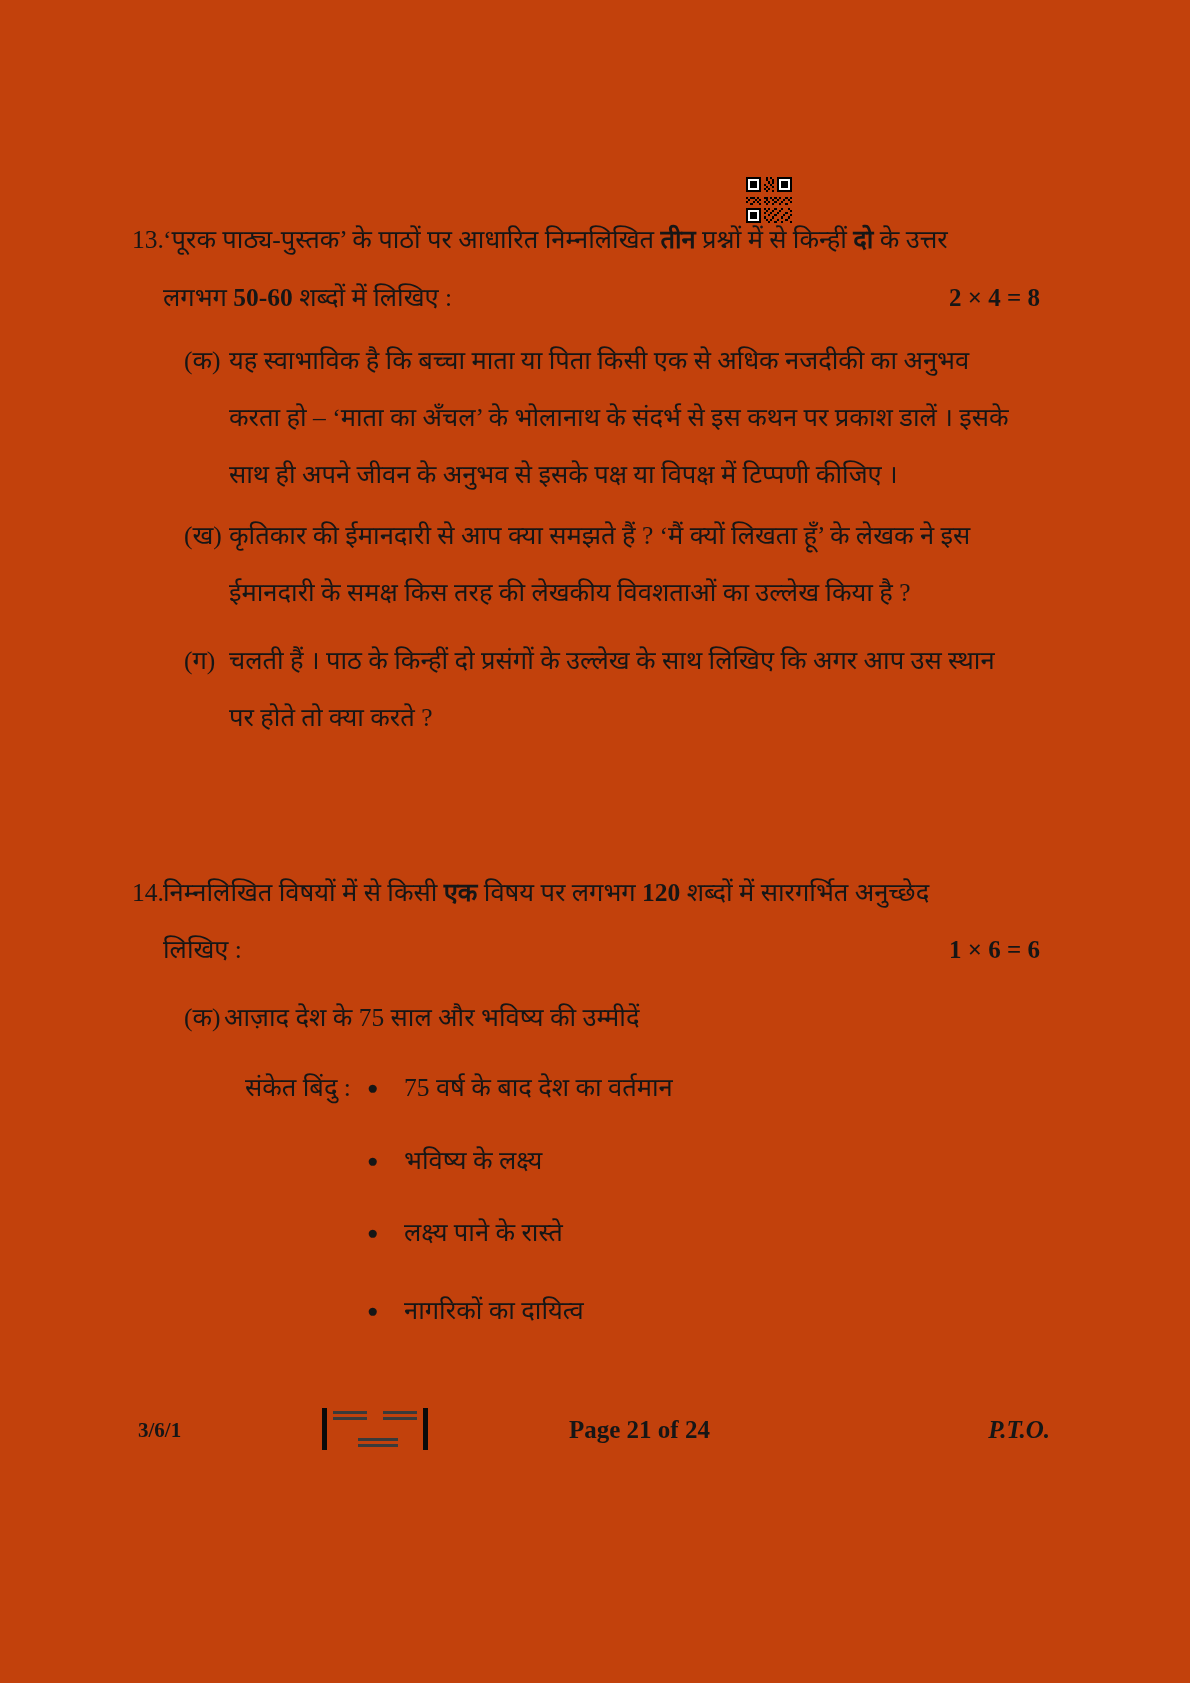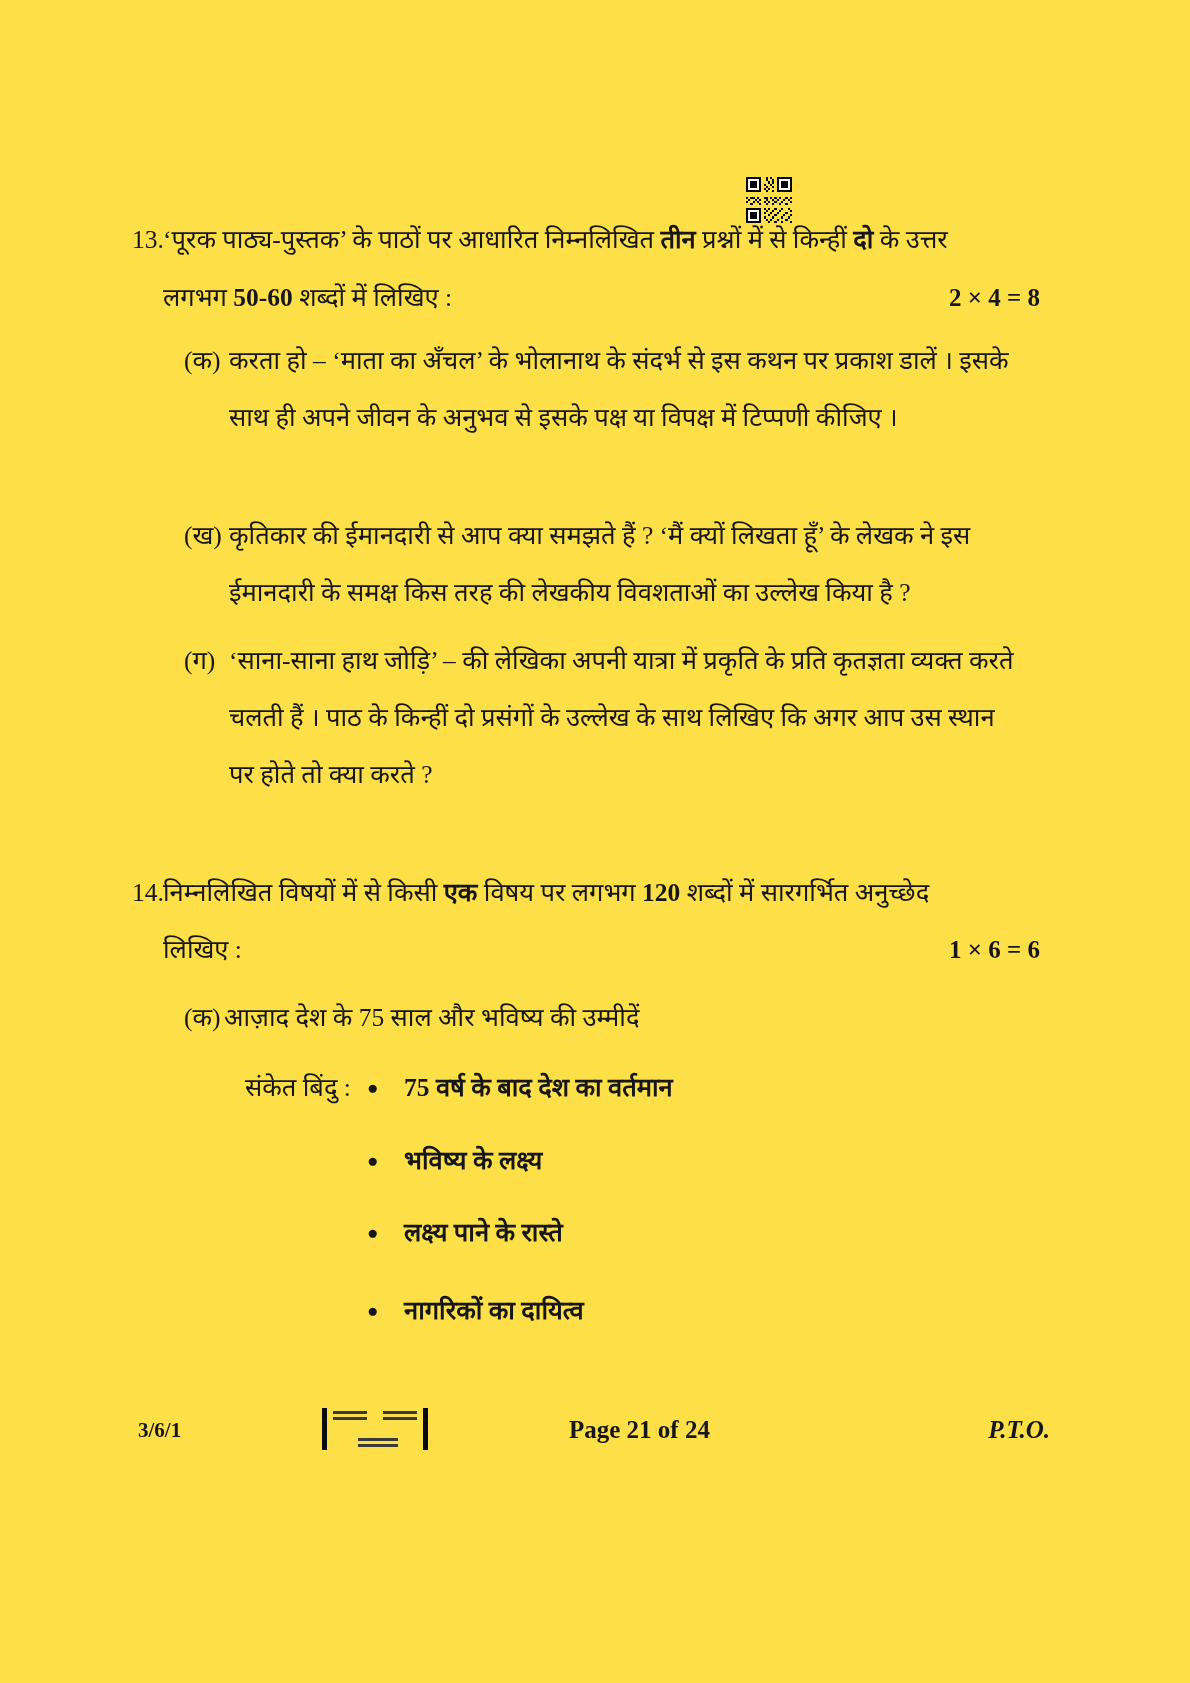--- a/index.html
+++ b/index.html
@@ -1,35 +1,35 @@
 <!DOCTYPE html>
 <html><head>
 <meta charset="utf-8">
 <style>
   html,body{margin:0;padding:0;background:#e8e8e8;}
   .page{
     position:relative;
     width:1190px;height:1683px;
     margin:0 auto;
-    background:#fde047;
+    background:#c2410c;
     font-family:"Liberation Serif","DejaVu Serif",serif;
     color:#161616;
     overflow:hidden;
   }
   .nline{position:absolute;white-space:nowrap;font-size:25.5px;line-height:36px;}
   .qnum{font-weight:normal;}
   .marks{position:absolute;right:150px;white-space:nowrap;font-weight:bold;font-size:25px;line-height:36px;margin-left:25px;}
   b{font-weight:bold;}
   .item{position:absolute;left:0;width:100%;}
   .ilabel{position:absolute;left:184px;white-space:nowrap;font-size:25.5px;line-height:57px;}
   .itext{position:absolute;left:229px;}
   .tline{white-space:nowrap;font-size:25.5px;line-height:57px;}
   .hint-label{position:absolute;left:245px;white-space:nowrap;font-size:25.5px;line-height:36px;}
   .bullet-dot{position:absolute;left:367px;white-space:nowrap;font-size:19px;line-height:36px;}
-  .bullet-text{position:absolute;left:404px;white-space:nowrap;font-size:25.5px;line-height:36px;font-weight:bold;}
+  .bullet-text{position:absolute;left:404px;white-space:nowrap;font-size:25.5px;line-height:36px;}
   .topic-label{position:absolute;left:184px;white-space:nowrap;font-size:25.5px;line-height:36px;}
   .topic-text{position:absolute;left:224px;white-space:nowrap;font-size:25.5px;line-height:36px;text-align:right;}
   .qr-box{position:absolute;left:746px;top:177px;width:46px;height:46px;}
   .qr-box svg{display:block;width:46px;height:46px;shape-rendering:crispEdges;}
   
   .footer-code{position:absolute;left:138px;top:1412px;font-weight:bold;font-size:21px;line-height:36px;white-space:nowrap;}
   .footer-page{position:absolute;left:540px;top:1412px;font-weight:bold;font-size:25px;line-height:36px;white-space:nowrap;margin-left:29px;}
   .footer-pto{position:absolute;right:140px;top:1412px;font-weight:bold;font-style:italic;font-size:25px;line-height:36px;white-space:nowrap;}
   .footer-mark{position:absolute;left:322px;top:1408px;width:106px;height:42px;}
   .footer-mark .vbar{position:absolute;top:0;bottom:0;width:5px;background:#0a0a0a;}
@@ -145,37 +145,37 @@
 
   <span class="nline qnum" style="left:132px;top:222px;">13.</span>
   <span class="nline" style="left:163px;top:222px;"><span>‘पूरक पाठ्य-पुस्तक’ के पाठों पर आधारित निम्नलिखित </span><b>तीन</b><span> प्रश्नों में से किन्हीं </span><b>दो</b><span> के उत्तर</span></span>
 
   <span class="nline" style="left:163px;top:280px;"><span>लगभग </span><b>50-60</b><span> शब्दों में लिखिए :</span></span>
   <span class="marks" style="top:280px;">2 × 4 = 8</span>
 
   <div class="item" style="top:332px;">
     <span class="ilabel">(क)</span>
     <div class="itext">
+      <div class="tline">यह स्वाभाविक है कि बच्चा माता या पिता किसी एक से अधिक नजदीकी का अनुभव</div>
       <div class="tline">करता हो – ‘माता का अँचल’ के भोलानाथ के संदर्भ से इस कथन पर प्रकाश डालें । इसके</div>
       <div class="tline">साथ ही अपने जीवन के अनुभव से इसके पक्ष या विपक्ष में टिप्पणी कीजिए ।</div>
     </div>
   </div>
 
   <div class="item" style="top:507px;">
     <span class="ilabel">(ख)</span>
     <div class="itext">
       <div class="tline">कृतिकार की ईमानदारी से आप क्या समझते हैं ? ‘मैं क्यों लिखता हूँ’ के लेखक ने इस</div>
       <div class="tline">ईमानदारी के समक्ष किस तरह की लेखकीय विवशताओं का उल्लेख किया है ?</div>
     </div>
   </div>
 
   <div class="item" style="top:632px;">
     <span class="ilabel">(ग)</span>
     <div class="itext">
-      <div class="tline">‘साना-साना हाथ जोड़ि’ – की लेखिका अपनी यात्रा में प्रकृति के प्रति कृतज्ञता व्यक्त करते</div>
       <div class="tline">चलती हैं । पाठ के किन्हीं दो प्रसंगों के उल्लेख के साथ लिखिए कि अगर आप उस स्थान</div>
       <div class="tline">पर होते तो क्या करते ?</div>
     </div>
   </div>
 
   <span class="nline qnum" style="left:132px;top:875px;">14.</span>
   <span class="nline" style="left:163px;top:875px;"><span>निम्नलिखित विषयों में से किसी </span><b>एक</b><span> विषय पर लगभग </span><b>120</b><span> शब्दों में सारगर्भित अनुच्छेद</span></span>
 
   <span class="nline" style="left:163px;top:932px;"><span>लिखिए :</span></span>
   <span class="marks" style="top:932px;text-align:right;">1 × 6 = 6</span>

